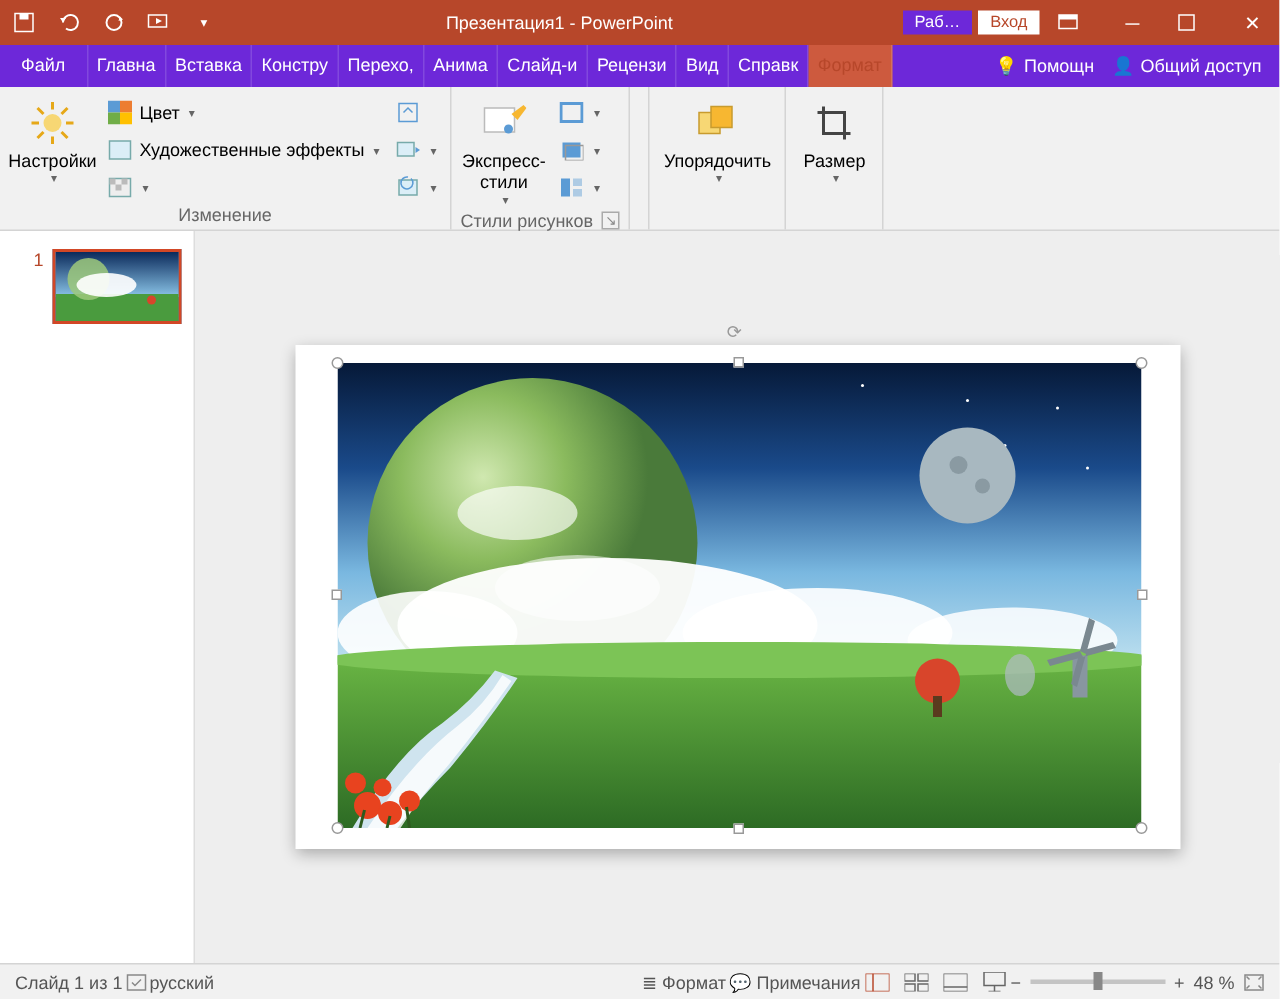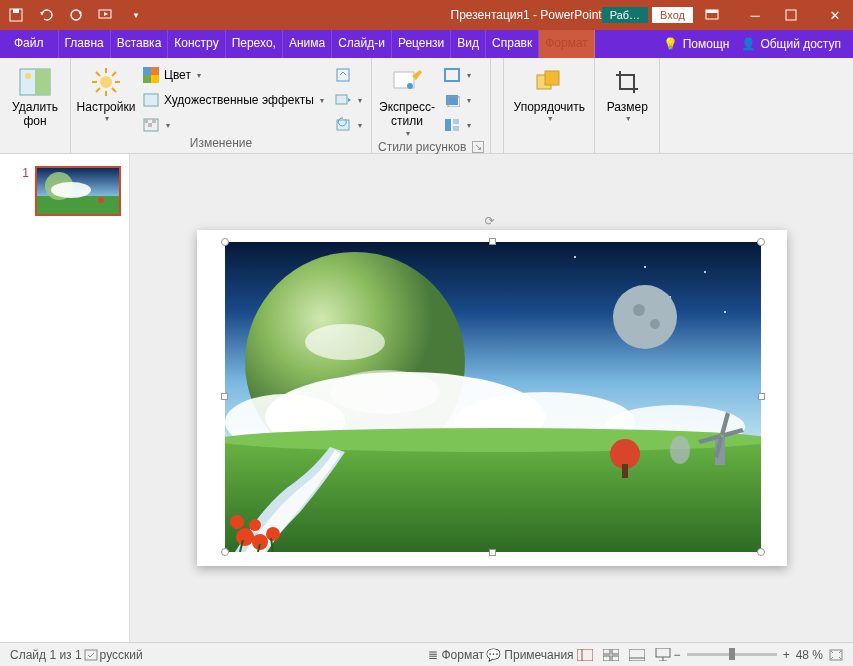--- a/index.html
+++ b/index.html
@@ -1,24 +1,24 @@
 <!DOCTYPE html>
 <html><head>
 <meta charset="utf-8">
 <style>
 *{margin:0;padding:0;box-sizing:border-box;font-family:"Segoe UI",Tahoma,sans-serif;font-size:12px;user-select:none}
 body{width:853px;height:666px;background:#fff;display:flex;flex-direction:column;overflow:hidden}
 .titlebar{height:30px;background:#b7472a;display:flex;align-items:center;color:#fff;padding:0 8px}
 .qat{display:flex;gap:14px;align-items:center}
 .qat span{display:inline-flex;align-items:center;justify-content:center;width:16px;height:16px;cursor:pointer}
-.title{flex:1;text-align:right;font-size:12px}
+.title{flex:1;text-align:center;font-size:12px}
 .winbtns{display:flex;gap:20px;align-items:center}
 .winbtns span{width:20px;text-align:center;cursor:pointer;font-size:13px}
 .acct{display:flex;gap:4px;margin-right:12px}
-.acct-btn{background:#0f766e;padding:2px 8px;font-size:11px}
+.acct-btn{background:#6d28d9;padding:2px 8px;font-size:11px}
 .acct-btn.white{background:#fff;color:#b7472a}
 .tabs{height:28px;background:#6d28d9;display:flex;align-items:stretch;color:#fff;font-size:12px}
 .tab{padding:6px 6px;cursor:pointer;border-right:1px solid rgba(255,255,255,.15);white-space:nowrap;overflow:hidden}
 .tab.file{padding:6px 14px}
 .tab.active{background:#fff;color:#b7472a}
 .tab.ctx{background:#cd5a3e}
 .tabs-right{margin-left:auto;display:flex;align-items:center;gap:12px;padding:0 12px}
 .tabs-right>div{display:flex;align-items:center;gap:4px;cursor:pointer}
 .ribbon{height:96px;background:#f1f1f1;border-bottom:1px solid #d4d4d4;display:flex}
 .group{display:flex;flex-direction:column;border-right:1px solid #d4d4d4;padding:2px 6px 2px}
@@ -123,36 +123,20 @@
         <span>Помощн</span>
       </div>
     <div>
         <span>👤</span>
         <span>Общий доступ</span>
       </div>
   </div>
 </div>
 
 <div class="ribbon">
-  <div class="group">
-    <div class="group-body">
-      <div class="bigbtn">
-        <div class="ico">
-            <svg width="32" height="28" viewBox="0 0 32 28">
-              <rect x="1" y="1" width="30" height="26" fill="#dbeef7" stroke="#7aa"></rect>
-              <rect x="16" y="1" width="15" height="26" fill="#a6d08e"></rect>
-              <circle cx="9" cy="8" r="3" fill="#f7d774"></circle>
-            </svg>
-          </div>
-        <span style="white-space:pre-line">Удалить
-фон</span>
-      </div>
-    </div>
-    <div class="group-label"></div>
-  </div>
 
   <div class="group">
     <div class="group-body">
       <div class="bigbtn">
         <div class="ico">
             <svg width="30" height="30" viewBox="0 0 30 30">
               <circle cx="15" cy="15" r="6" fill="#f7d774"></circle>
               <g stroke="#e6a818" stroke-width="2">
                 <line x1="15" y1="1" x2="15" y2="6"></line>
                 <line x1="15" y1="24" x2="15" y2="29"></line>

